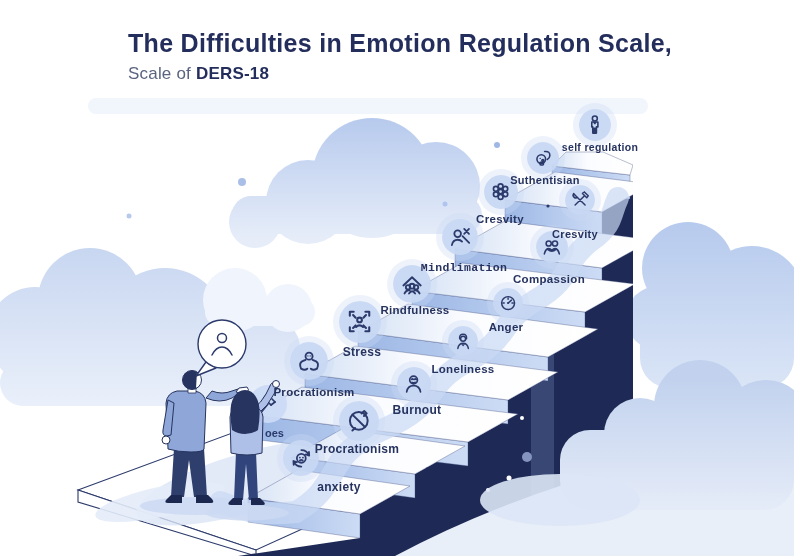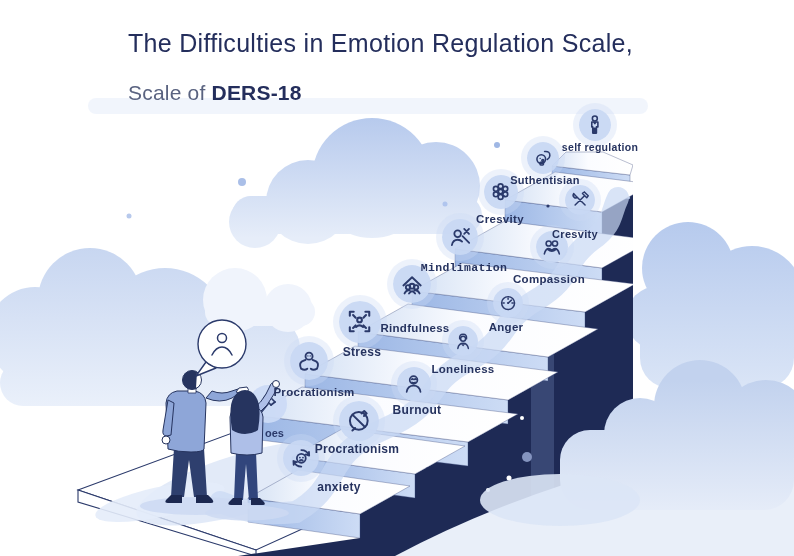--- a/index.html
+++ b/index.html
@@ -3,23 +3,23 @@
 <meta charset="utf-8">
 <style>
   html,body{margin:0;padding:0;background:#fff;}
   .stage{
     position:relative;width:794px;height:556px;background:#ffffff;
     overflow:hidden;font-family:"Liberation Sans",sans-serif;
   }
   .stage svg{position:absolute;left:0;top:0;}
   .title-block{position:absolute;left:128px;top:28px;z-index:30;}
   .title-line1{
-    font-size:25px;font-weight:400;color:#242e5c;letter-spacing:.3px;line-height:1.25;
+    font-size:25px;font-weight:700;color:#242e5c;letter-spacing:.3px;line-height:1.25;
   }
-  .title-line2{font-size:21px;margin-top:22px;letter-spacing:.2px;}
+  .title-line2{font-size:17px;margin-top:5px;letter-spacing:.2px;}
   .title-line2 .prefix{color:#5a6380;font-weight:400;}
   .title-line2 .bold{color:#242e5c;font-weight:700;}
   .overlay{position:absolute;left:0;top:0;width:794px;height:556px;z-index:20;}
   .badge{
     position:absolute;border-radius:50%;
     background:rgba(200,216,243,.95);
     box-shadow:0 0 0 6px rgba(203,218,244,.35);
     display:flex;align-items:center;justify-content:center;
   }
   .badge svg{position:static;width:74%;height:74%;}
@@ -272,21 +272,21 @@
       <div class="step-label" style="left: 463px; top: 369px; font-size: 11.5px;">Loneliness</div>
       <div class="badge" style="left: 393px; top: 265px; width: 38px; height: 38px;">
         <svg viewBox="0 0 24 24">
           <path d="M4.6 13.2L12 6.2l7.4 7"></path>
           <circle cx="8.6" cy="14.8" r="1.9"></circle>
           <circle cx="15.4" cy="14.8" r="1.9"></circle>
           <circle cx="12" cy="13.8" r="2.1"></circle>
           <path d="M5.6 20q1.5-3.4 4.4-2.6M18.4 20q-1.5-3.4-4.4-2.6M9.4 20q2.6-3.8 5.2 0"></path>
         </svg>
       </div>
-      <div class="step-label" style="left: 415px; top: 328px; font-size: 11.5px;">Rindfulness</div>
+      <div class="step-label" style="left: 415px; top: 310px; font-size: 11.5px;">Rindfulness</div>
       <div class="badge" style="left: 493px; top: 288px; width: 30px; height: 30px;">
         <svg viewBox="0 0 24 24">
           <circle cx="12" cy="12" r="7"></circle>
           <path d="M12 6.4v1.4M17.6 12h-1.4M6.4 12h1.4M12 12l3.6-3.2"></path>
           <circle class="f" cx="12" cy="12" r="1.1"></circle>
         </svg>
       </div>
       <div class="step-label" style="left: 506px; top: 327px; font-size: 11.5px;">Anger</div>
       <div class="badge" style="left: 442px; top: 219px; width: 36px; height: 36px;">
         <svg viewBox="0 0 24 24">

